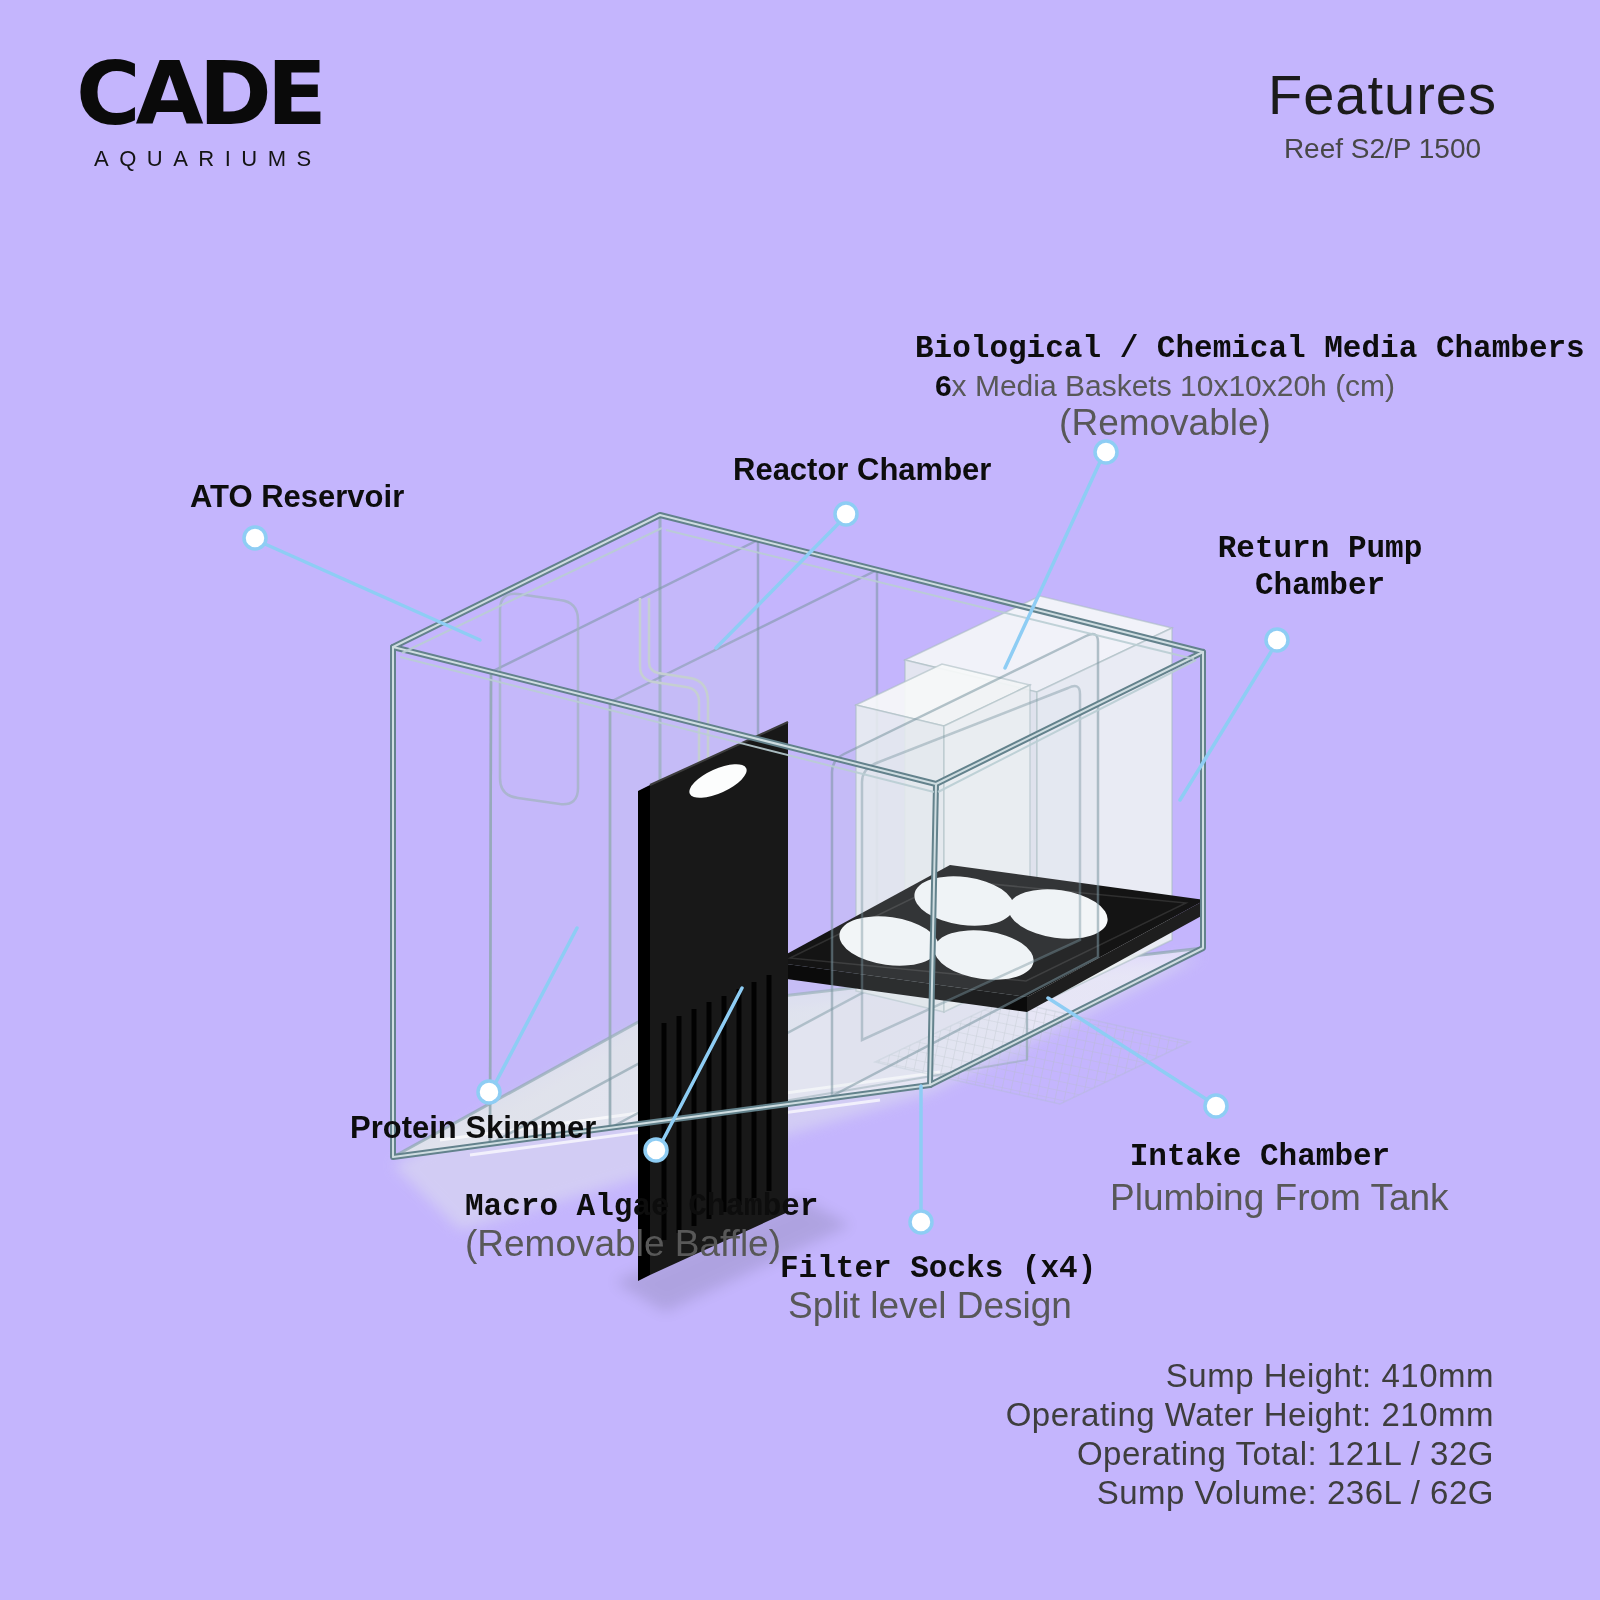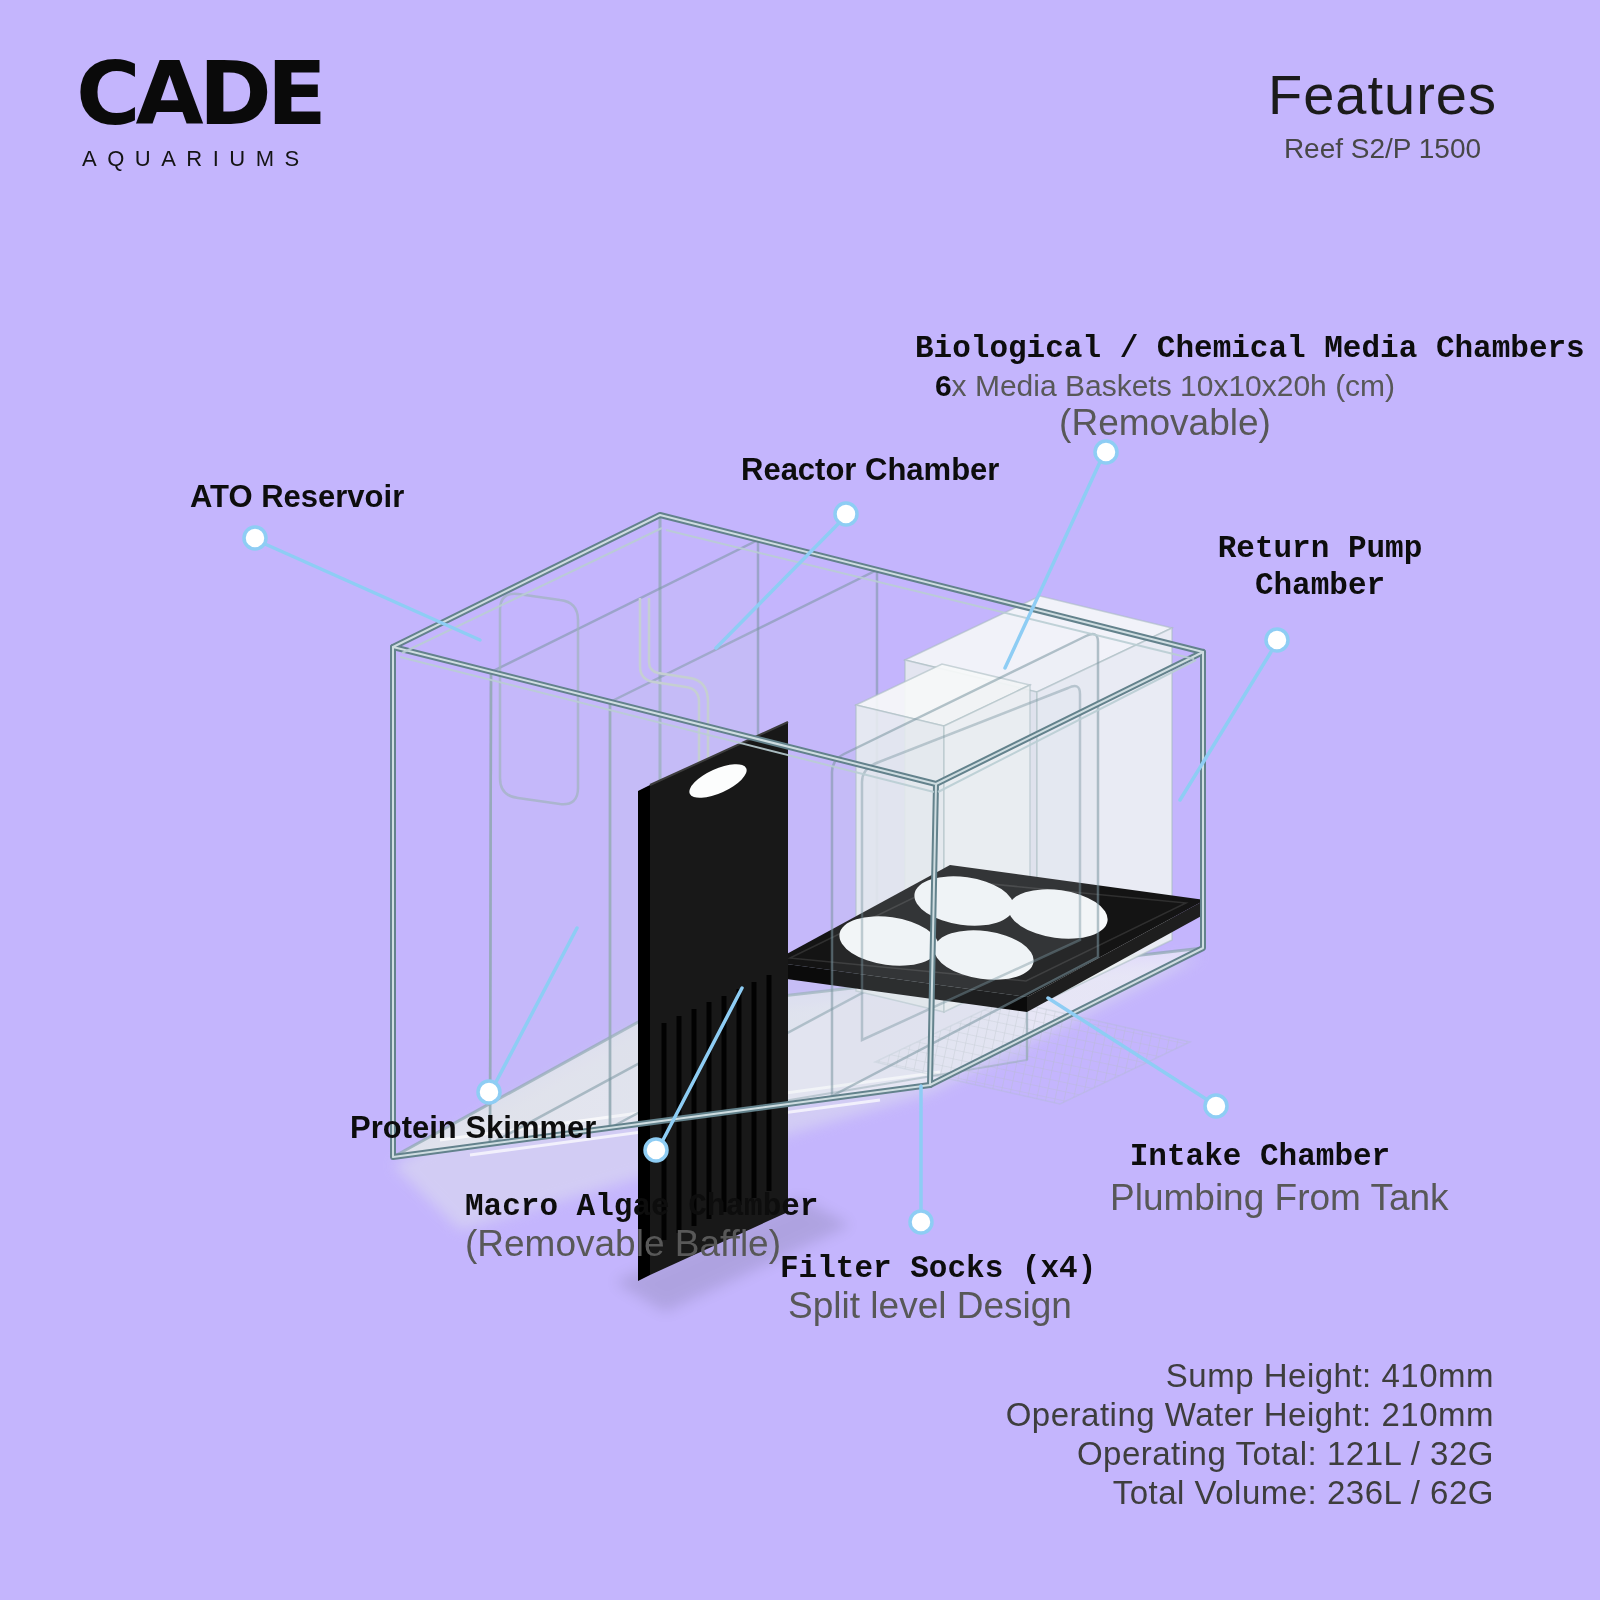--- a/index.html
+++ b/index.html
@@ -11,21 +11,21 @@
   }
   html,body{margin:0;padding:0;background:#ffffff;}
   #canvas{position:relative;width:1600px;height:1600px;background:#c4b5fd;overflow:hidden;
           font-family:"Liberation Sans","DejaVu Sans",sans-serif;color:#111;}
   #diagram{position:absolute;left:0;top:0;width:1600px;height:1600px;}
 
   
   .logo{position:absolute;left:76px;top:50px;}
   .logo-main{font-size:88px;font-weight:800;letter-spacing:-5px;color:#0a0a0a;line-height:1;
              font-family:"DejaVu Sans","Liberation Sans",sans-serif;}
-  .logo-sub{font-size:22px;font-weight:500;letter-spacing:10.5px;color:#141414;margin-top:8px;margin-left:6px;}
+  .logo-sub{font-size:22px;font-weight:500;letter-spacing:10.5px;color:#141414;margin-top:8px;margin-left:18px;}
 
   
   .header{position:absolute;right:103px;top:62px;text-align:right;}
   .header-title{font-size:56px;font-weight:400;color:#1b1b1b;letter-spacing:1px;}
   .header-sub{font-size:28px;font-weight:400;color:#474747;margin-top:6px;text-align:center;}
 
   
   .lbl{position:absolute;font-size:31px;font-weight:700;color:#0d0d0d;white-space:nowrap;}
   .blk{position:absolute;text-align:center;white-space:nowrap;}
   .blk .main{font-size:31px;font-weight:700;color:#0d0d0d;line-height:37px;font-family:Liberation Mono, monospace;}
@@ -163,21 +163,21 @@
       <line class="callout" x1="921" y1="1209" x2="921" y2="1086"></line>
       <circle class="dot" cx="921" cy="1222" r="11"></circle>
 
       <line class="callout" x1="1206" y1="1099" x2="1048" y2="998"></line>
       <circle class="dot" cx="1216" cy="1106" r="11"></circle>
     </g>
   </svg>
 
   <div class="lbl" style="left:190px;top:479px;">ATO Reservoir</div>
 
-  <div class="lbl" style="left:733px;top:452px;margin-left:8px;">Reactor Chamber</div>
+  <div class="lbl" style="left:733px;top:452px;">Reactor Chamber</div>
 
   <div class="blk" style="left:915px;top:330px;width:500px;">
     <div class="main">Biological / Chemical Media Chambers</div>
     <div class="bio-detail">
       <b>6</b><span>x Media Baskets 10x10x20h (cm)</span>
     </div>
     <div class="sub">(Removable)</div>
   </div>
 
   <div class="blk" style="left:1195px;top:530px;width:250px;">
@@ -199,16 +199,16 @@
 
   <div class="blk" style="left:1110px;top:1136px;width:300px;">
     <div class="main" style="line-height:41px;">Intake Chamber</div>
     <div class="sub" style="line-height:41px;">Plumbing From Tank</div>
   </div>
 
   <div class="specs">
     <div>Sump Height: 410mm</div>
     <div>Operating Water Height: 210mm</div>
     <div>Operating Total: 121L / 32G</div>
-    <div>Total Volume: 236L / 62G</div>
+    <div>Sump Volume: 236L / 62G</div>
   </div>
 
 </div>
 
 </body></html>

